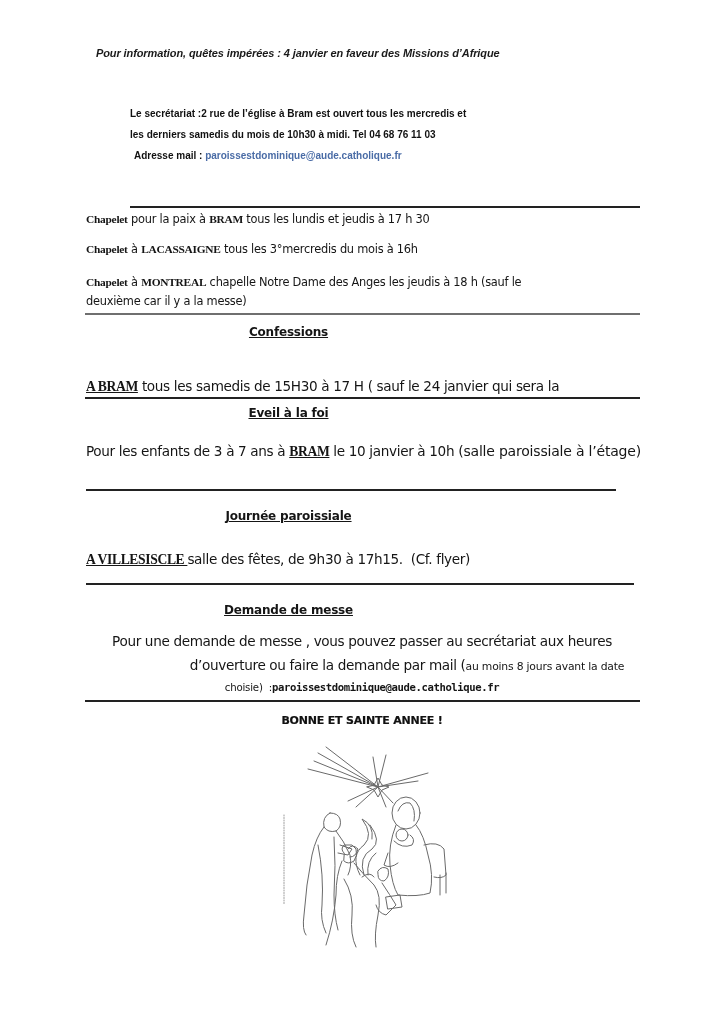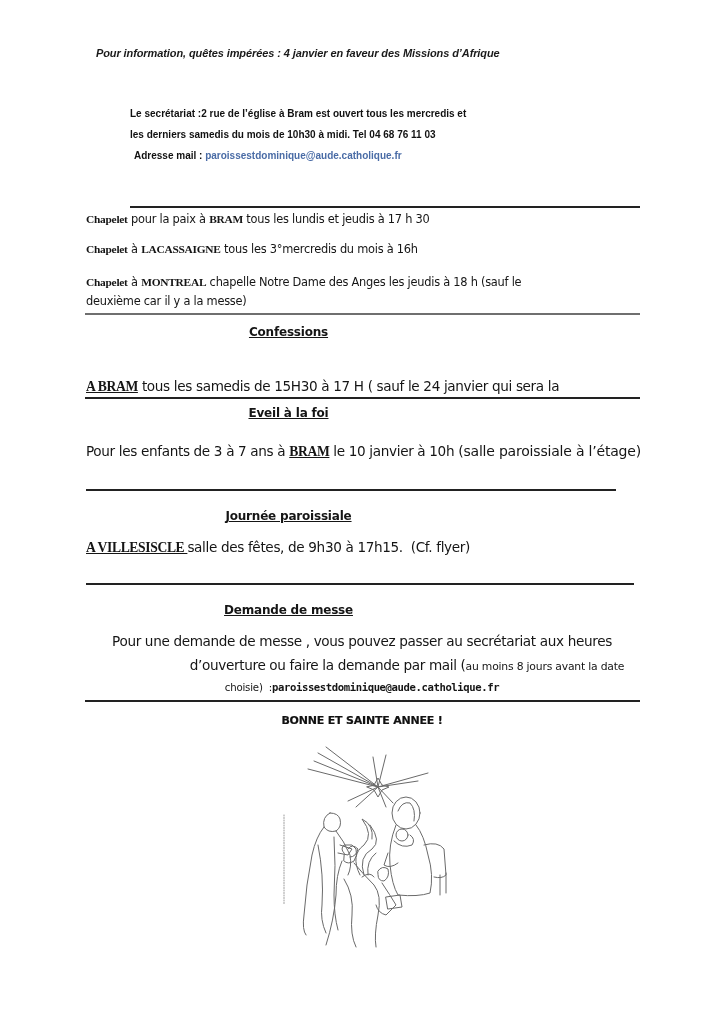--- a/index.html
+++ b/index.html
@@ -145,21 +145,21 @@
 </div>
 <div class="rule" style="left:85px; top:397px; width:555px;"></div>
 
 <div class="abs section-title" style="top:406px;">Eveil à la foi</div>
 <div class="abs comic body-line" style="left:86px; top:443px;">
   <span>Pour les enfants de 3 à 7 ans à </span><span class="b u">BRAM</span><span> le 10 janvier à 10h </span><span class="tiny">(salle paroissiale à l’étage)</span>
 </div>
 <div class="rule" style="left:86px; top:489px; width:530px;"></div>
 
 <div class="abs section-title" style="top:509px;">Journée paroissiale</div>
-<div class="abs comic body-line" style="left:86px; top:539px;">
+<div class="abs comic body-line" style="left:86px; top:551px;">
   <span class="b u" style="white-space:pre">A VILLESISCLE </span><span style="white-space:pre">salle des fêtes, de 9h30 à 17h15.  (Cf. flyer)</span>
 </div>
 <div class="rule" style="left:86px; top:583px; width:548px;"></div>
 
 <div class="abs section-title" style="top:603px;">Demande de messe</div>
 <div class="abs comic body-line centered" style="top:633px;">Pour une demande de messe , vous pouvez passer au secrétariat aux heures</div>
 <div class="abs comic body-line centered" style="top:657px;padding-left:45px;">
   <span>d’ouverture ou faire la demande par mail (</span><span class="tiny" style="font-size:10.8px">au moins 8 jours avant la date</span>
 </div>
 <div class="abs comic centered" style="top:681px; font-size:10.2px; letter-spacing:-0.2px; white-space:pre;"><span>choisie)  :</span><span class="b" style="font-family:'DejaVu Sans Mono', monospace; font-size:10.6px; letter-spacing:-0.4px;">paroissestdominique@aude.catholique.fr</span></div>

